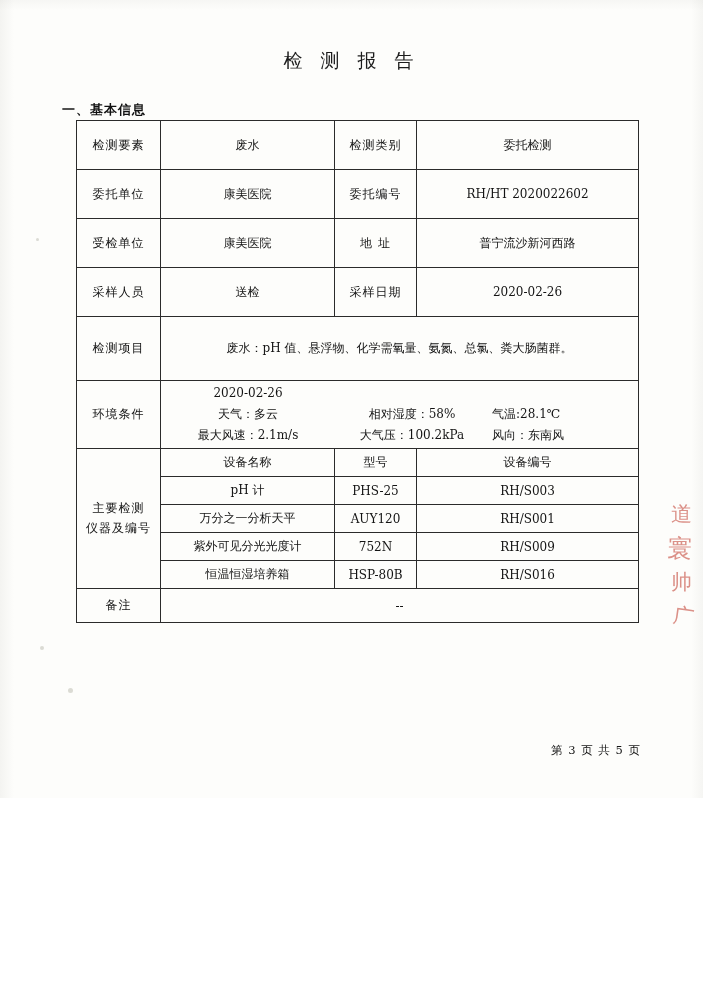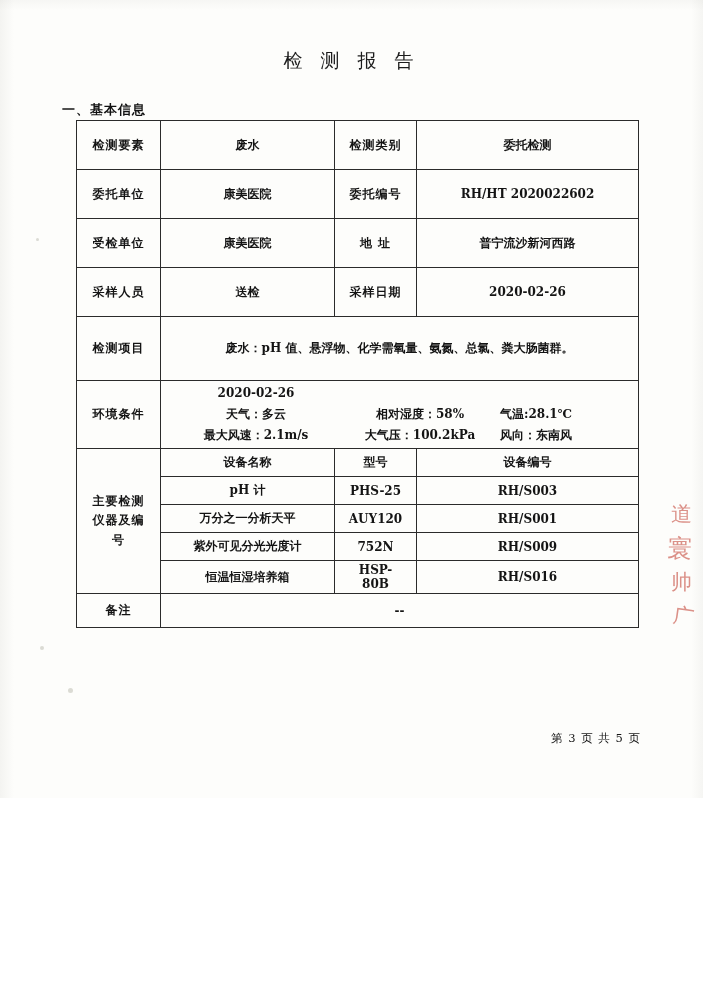--- a/index.html
+++ b/index.html
@@ -66,23 +66,22 @@
     width: 562px;
     border-collapse: collapse;
     table-layout: fixed;
   }
   table.main td {
     border: 1px solid #2b2b2b;
     font-size: 12px;
     color: #141414;
     text-align: center;
     vertical-align: middle;
-    padding: 2px 11px;
-    font-family: "DejaVu Serif", "Liberation Serif", serif;
-    font-weight: bold;
+    padding: 2px 3px;
+    font-family: "DejaVu Serif", "Liberation Serif", serif;
   }
   td.label {
     letter-spacing: 1px;
   }
   td.left {
     text-align: left;
     padding-left: 8px;
   }
   .h-row { height: 49px; }
   .h-item { height: 64px; margin-top: 44px; }
@@ -105,21 +104,21 @@
   .env-c3 { width: auto; }
 
   .lab-2line {
     line-height: 1.6;
     letter-spacing: 1px;
     margin-left: 9px;
   }
 
   .footer {
     position: absolute;
-    bottom: 52px;
+    bottom: 40px;
     right: 62px;
     font-size: 11.5px;
     color: #161616;
     letter-spacing: 1px;
     font-family: "DejaVu Serif", "Liberation Serif", serif;
   }
 
   
   .stamp {
     position: absolute;

